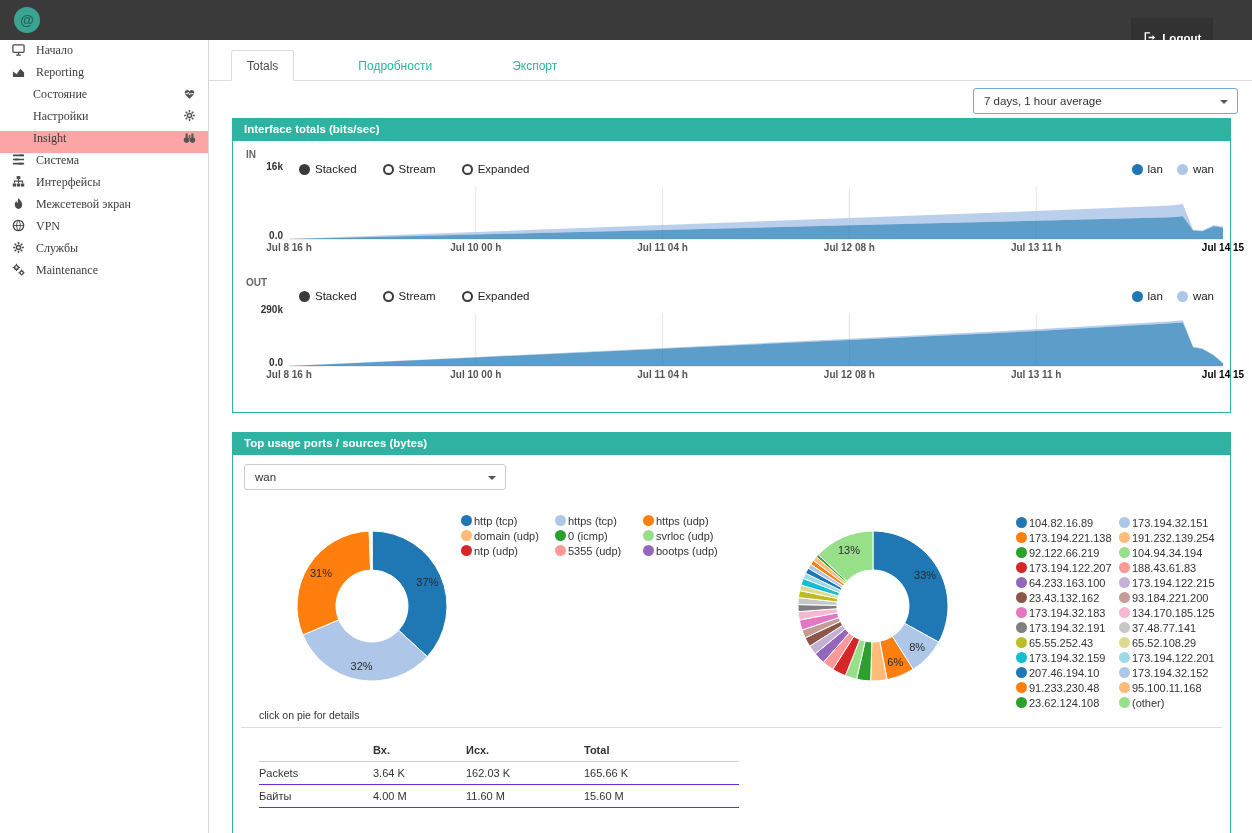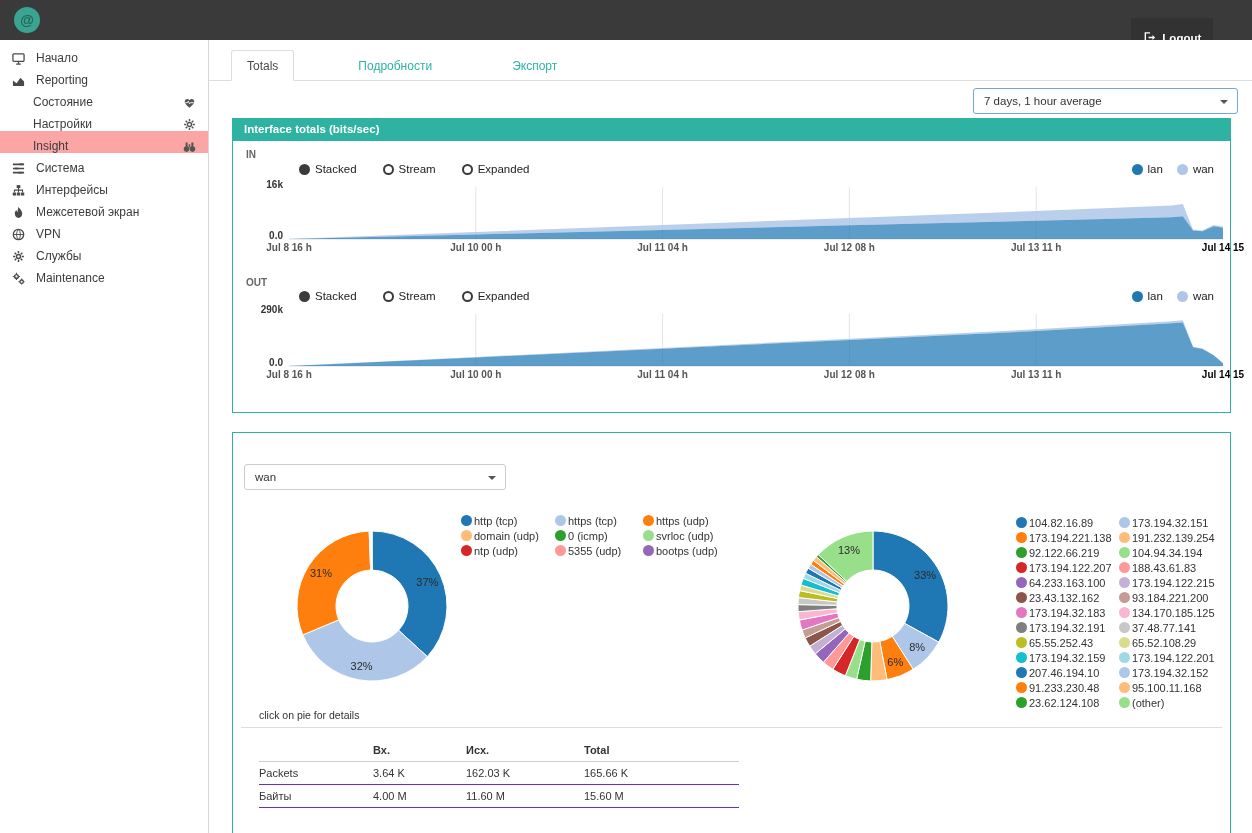--- a/index.html
+++ b/index.html
@@ -9,22 +9,22 @@
   .topbar { height:40px; background:#3a3a3a; display:flex; align-items:center; padding:0 14px; }
   .logo { width:26px; height:26px; border-radius:50%; background:#3aa392; color:#20685c;
     font-weight:bold; font-size:14px; display:flex; align-items:center; justify-content:center; }
   .topbar-right { margin-left:auto; display:flex; align-items:center; gap:24px;
     color:#fff; font-size:11.5px; font-weight:bold;flex-direction:column; }
   .logout { display:flex; align-items:center; gap:6px; cursor:pointer; background:#323232;
     height:40px; padding:0 12px; }
   
   .layout { display:flex; height:793px; }
   .sidebar { width:209px; background:#fff; border-right:1px solid #d6d6d6; padding-top:3px; }
-  .side-item { display:flex; align-items:flex-end; height:22px; padding:0 12px;
-    font-size:12px; color:#3c3c3c; cursor:pointer; }
+  .side-item { display:flex; align-items:flex-start; height:22px; padding:0 12px;
+    font-size:12px; color:#3c3c3c; cursor:pointer;font-family:Liberation Serif, serif; }
   .side-item.lvl1 { padding-left:33px; }
   .side-item.active { background:#fca5a5; }
   .side-item .ic { width:17px; margin-right:7px; color:#4a4a4a; display:flex; flex:none; }
   .side-item .spacer { flex:1; }
   .side-item .ric { color:#555; display:flex; }
   svg.i { width:13px; height:13px; }
   .main { position:relative; flex:1; background:#fff; }
   
   .tabbar { position:absolute; top:0; left:0; right:0; height:41px;
     border-bottom:1px solid #ddd; padding-left:22px; display:flex; align-items:flex-end;gap:48px; }
@@ -231,21 +231,21 @@
       <div class="alegend" style="top:44px" id="in-legend">
           <span class="li">
             <span class="dot" style="background: rgb(31, 119, 180);"></span>
             <span>lan</span>
           </span>
           <span class="li">
             <span class="dot" style="background: rgb(174, 199, 232);"></span>
             <span>wan</span>
           </span>
         </div>
-      <div class="ylab" style="top:60px">16k</div>
+      <div class="ylab" style="top:42px">16k</div>
       <div class="ylab" style="top:111px">0.0</div>
       <div id="in-chart" class="areachart" style="top:68px">
           <svg width="934" height="68" style="overflow:visible;display:block">
             <line x1="186.8" y1="0" x2="186.8" y2="52" stroke="#e4e4e4" stroke-width="1"></line>
             <line x1="373.6" y1="0" x2="373.6" y2="52" stroke="#e4e4e4" stroke-width="1"></line>
             <line x1="560.4" y1="0" x2="560.4" y2="52" stroke="#e4e4e4" stroke-width="1"></line>
             <line x1="747.2" y1="0" x2="747.2" y2="52" stroke="#e4e4e4" stroke-width="1"></line>
             <line x1="0" y1="52" x2="934" y2="52" stroke="#d9d9d9" stroke-width="1"></line>
             <path d="M0,52L186.8,45.0125L373.6,38.025L560.4,31.037499999999998L747.2,24.05L882.63,18.525L893.838,16.9L904.112,42.64L913.452,43.42L924.66,38.025L934,39.4875L934,40.625L924.66,39.325L913.452,44.2L904.112,43.55L893.838,29.25L882.63,30.224999999999998L747.2,33.8L560.4,38.35L373.6,42.9L186.8,47.45L0,52Z" fill="#aec7e8" fill-opacity="0.85"></path>
             <path d="M0,52L186.8,47.45L373.6,42.9L560.4,38.35L747.2,33.8L882.63,30.224999999999998L893.838,29.25L904.112,43.55L913.452,44.2L924.66,39.325L934,40.625L934,52L0,52Z" fill="#1f77b4" fill-opacity="0.72"></path>
@@ -298,20 +298,21 @@
             <text x="186.8" y="64" text-anchor="middle" class="tick">Jul 10 00 h</text>
             <text x="373.6" y="64" text-anchor="middle" class="tick">Jul 11 04 h</text>
             <text x="560.4" y="64" text-anchor="middle" class="tick">Jul 12 08 h</text>
             <text x="747.2" y="64" text-anchor="middle" class="tick">Jul 13 11 h</text>
             <text x="934" y="64" text-anchor="middle" class="tick last">Jul 14 15</text>
           </svg>
         </div>
     </div>
 
     <div class="panel pies" id="panel-top">
+      <div class="panel-h">Top usage ports / sources (bytes)</div>
 
       <div class="select" id="iface-select">
         <span>wan</span>
         <span class="caret"></span>
       </div>
 
       <div class="plegend pgrid" style="left:228px;top:80px" id="ports-legend">
           <div class="li">
             <span class="dot" style="background: rgb(31, 119, 180);"></span>
             <span>http (tcp)</span>

